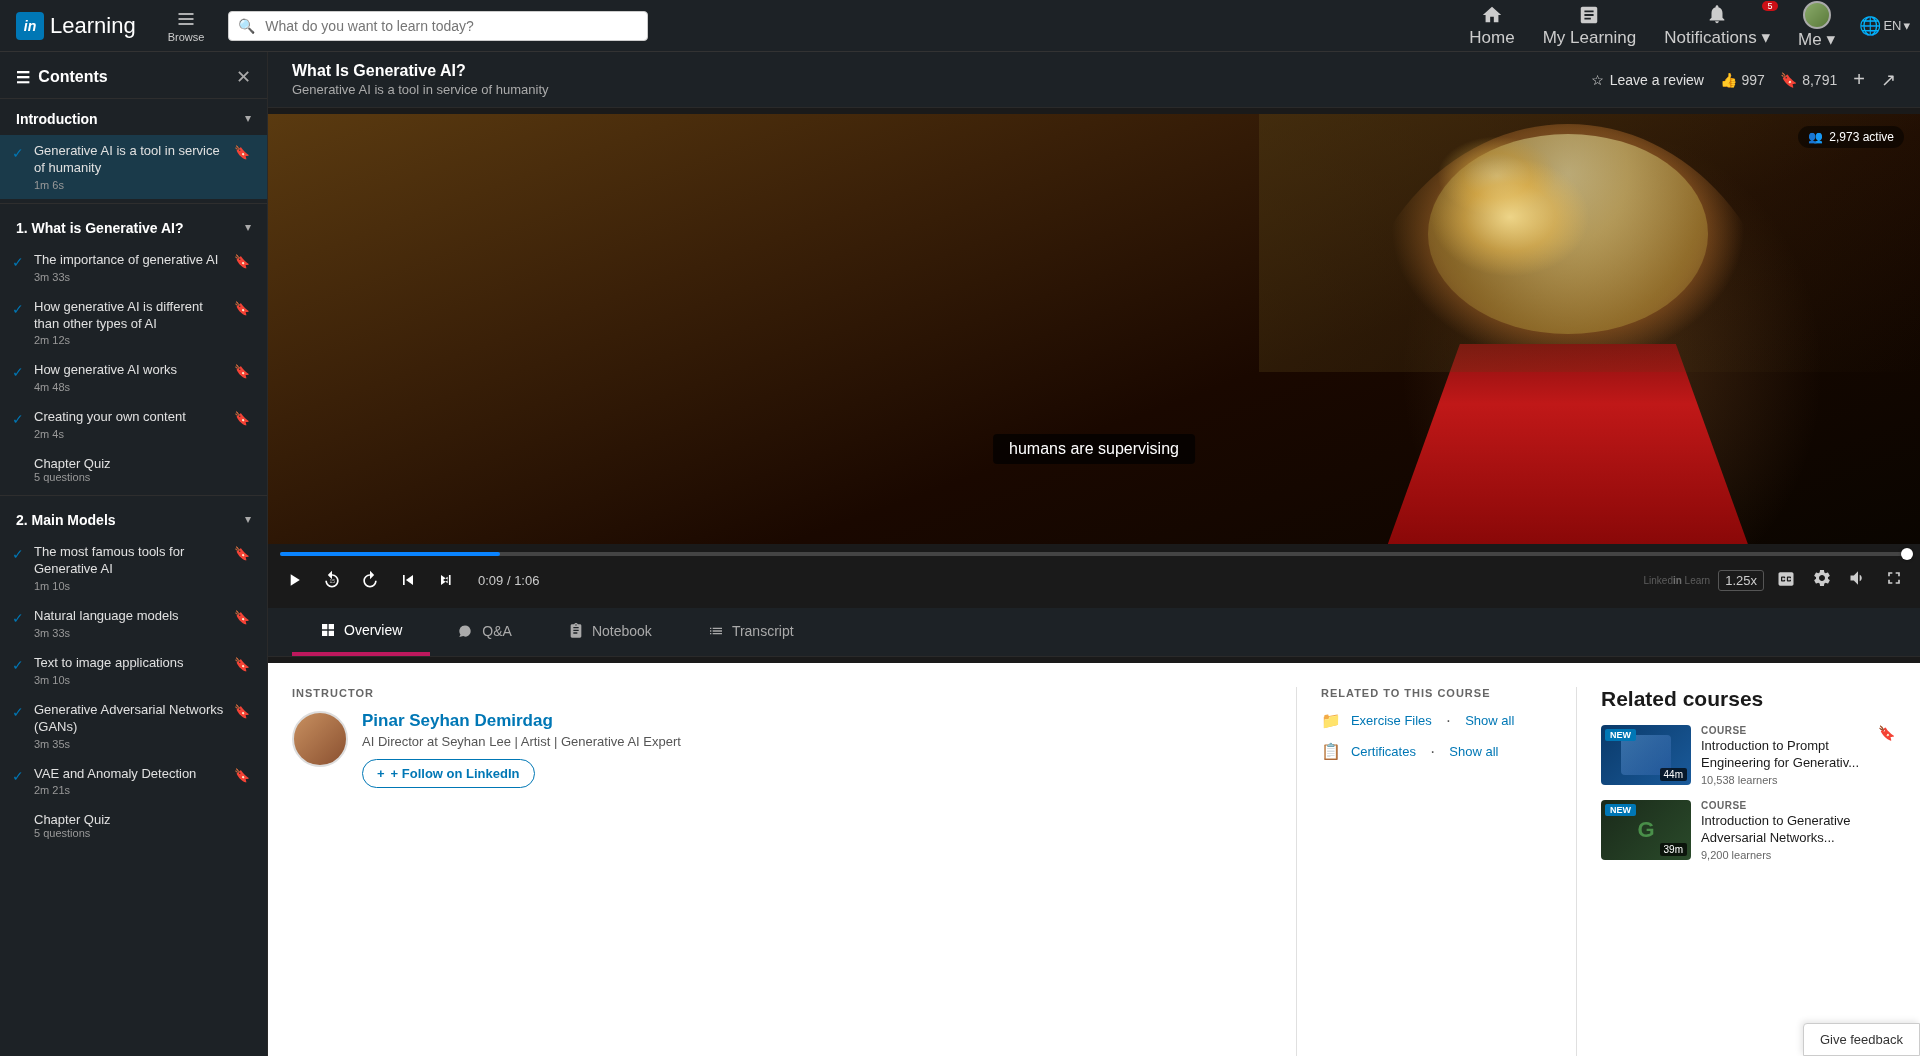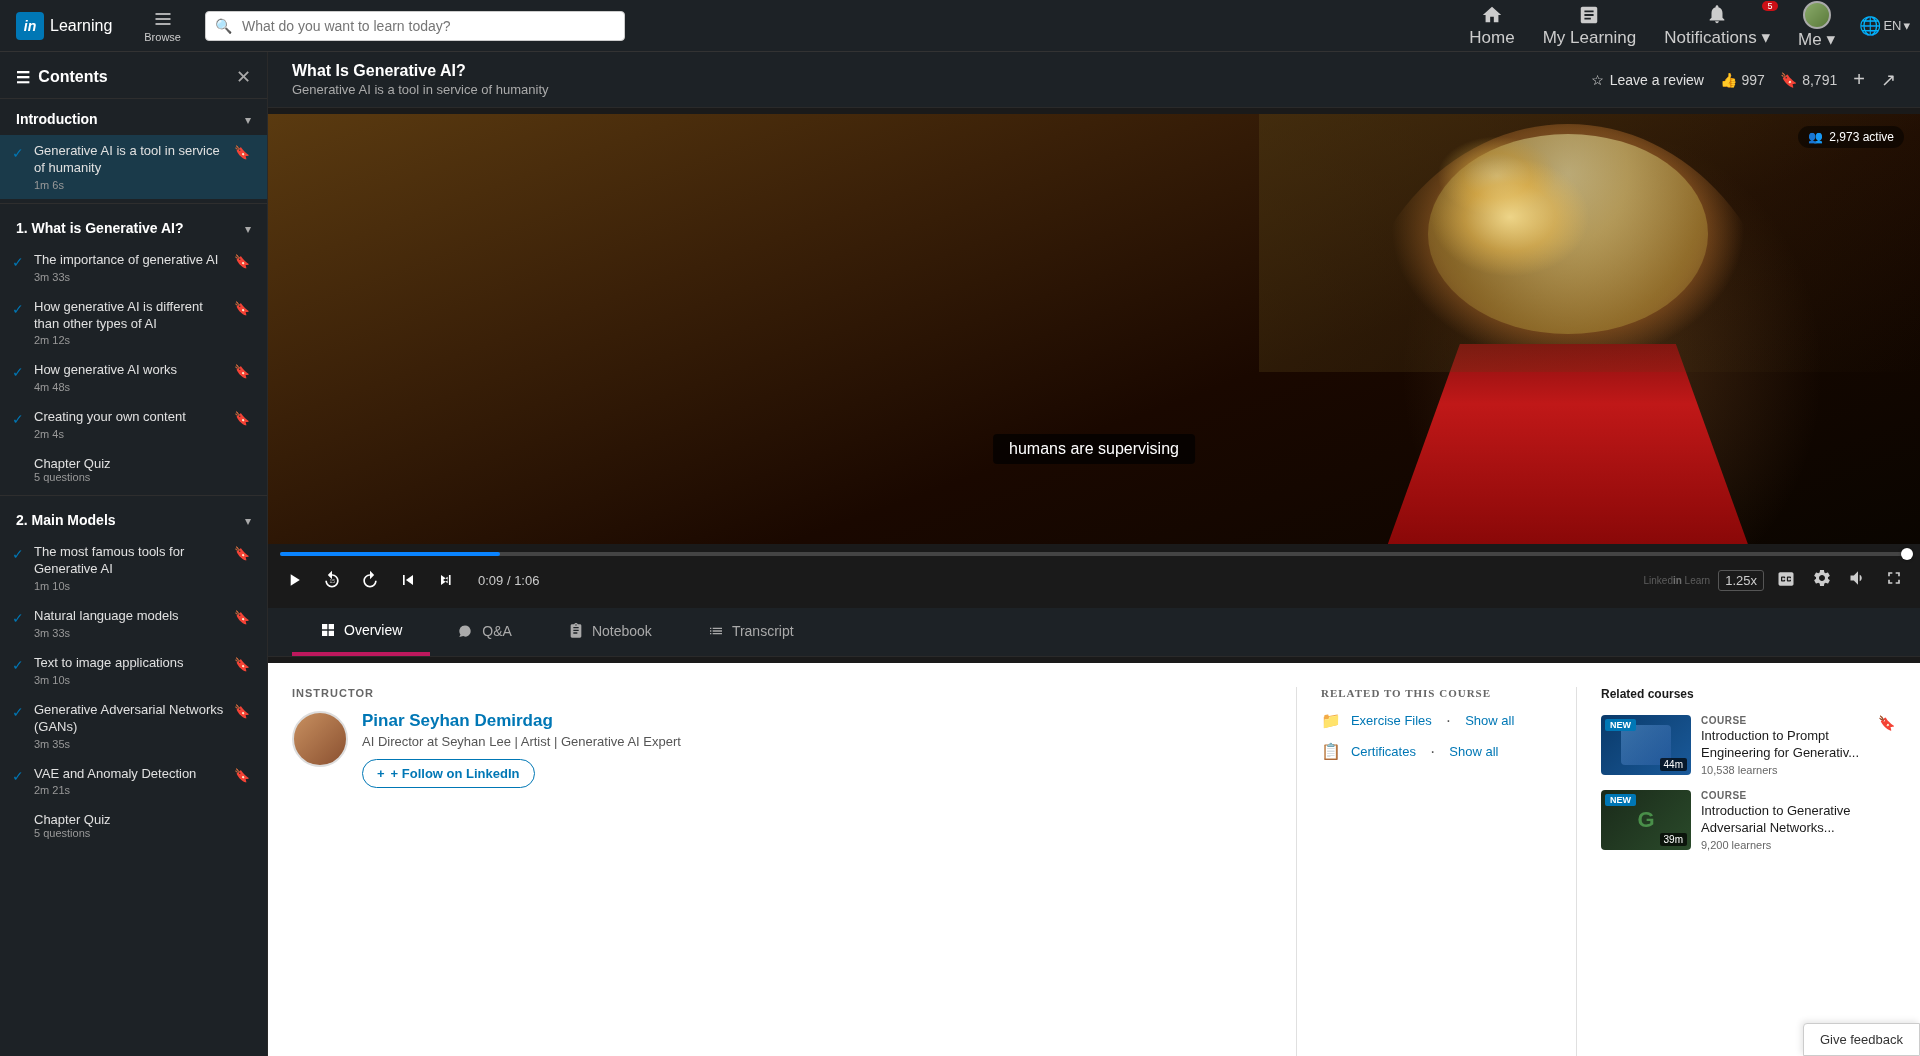--- a/index.html
+++ b/index.html
@@ -6,21 +6,21 @@
     body { font-family: -apple-system, BlinkMacSystemFont, 'Segoe UI', Arial, sans-serif; background: #1a1a1a; color: #fff; overflow: hidden; width: 1920px; height: 1056px; }
 
     
     .topnav {
       position: fixed; top: 0; left: 0; right: 0; height: 52px;
       background: #1d2226; display: flex; align-items: center;
       z-index: 100; border-bottom: 1px solid #333;
     }
     .topnav-logo { display: flex; align-items: center; padding: 0 16px; gap: 6px; }
     .li-box { background: #0077b5; width: 28px; height: 28px; display: flex; align-items: center; justify-content: center; border-radius: 4px; font-weight: 900; font-size: 14px; color: #fff; font-style: italic; }
-    .topnav-brand { color: #fff; font-size: 16px; font-weight: 300; }
+    .topnav-brand { color: #fff; font-size: 22px; font-weight: 300; }
     .topnav-browse { display: flex; flex-direction: column; align-items: center; padding: 0 16px; cursor: pointer; color: #ccc; font-size: 11px; }
     .topnav-browse svg { width: 20px; height: 20px; fill: #ccc; margin-bottom: 2px; }
     .topnav-search { flex: 1; max-width: 420px; margin: 0 8px; }
     .topnav-search input { width: 100%; background: #fff; border: 1px solid #ccc; border-radius: 4px; padding: 6px 12px 6px 36px; font-size: 14px; color: #333; outline: none; }
     .search-wrap { position: relative; }
     .search-wrap .si { position: absolute; left: 10px; top: 50%; transform: translateY(-50%); color: #666; font-size: 14px; }
     .topnav-spacer { flex: 1; }
     .topnav-actions { display: flex; align-items: center; gap: 0; }
     .nav-action { display: flex; flex-direction: column; align-items: center; padding: 0 14px; cursor: pointer; color: #ccc; font-size: 11px; min-width: 60px; }
     .nav-action svg { width: 22px; height: 22px; fill: #ccc; margin-bottom: 2px; }
@@ -36,21 +36,21 @@
     
     .sidebar {
       width: 268px; min-width: 268px; background: #1d2226; height: calc(1056px - 52px);
       overflow-y: auto; border-right: 1px solid #2a2a2a; flex-shrink: 0;
     }
     .sidebar::-webkit-scrollbar { width: 6px; }
     .sidebar::-webkit-scrollbar-thumb { background: #444; border-radius: 3px; }
     .sidebar-header { display: flex; align-items: center; justify-content: space-between; padding: 14px 16px 10px; border-bottom: 1px solid #2e2e2e; }
     .sidebar-title { font-size: 16px; font-weight: 600; display: flex; align-items: center; gap: 8px; }
     .sidebar-close { cursor: pointer; color: #aaa; font-size: 18px; }
-    .section-header { display: flex; align-items: flex-end; justify-content: space-between; padding: 12px 16px 8px; cursor: pointer; }
+    .section-header { display: flex; align-items: flex-start; justify-content: space-between; padding: 12px 16px 8px; cursor: pointer; }
     .section-title { font-size: 14px; font-weight: 600; color: #fff; }
     .chevron { color: #aaa; font-size: 12px; }
     .lesson-item { display: flex; align-items: flex-start; padding: 8px 16px 8px 12px; cursor: pointer; position: relative; gap: 6px; }
     .lesson-item.active { background: #1a3a4a; }
     .check-icon { color: #0077b5; font-size: 14px; margin-top: 2px; flex-shrink: 0; width: 16px; }
     .lesson-text { flex: 1; }
     .lesson-title { font-size: 13px; color: #e0e0e0; line-height: 1.3; }
     .lesson-duration { font-size: 11px; color: #999; margin-top: 2px; }
     .bookmark-icon { color: #888; font-size: 13px; flex-shrink: 0; margin-top: 2px; }
     .quiz-item { padding: 8px 16px 8px 34px; }
@@ -105,29 +105,29 @@
     .section-label { font-size: 11px; font-weight: 700; color: #666; letter-spacing: 1px; text-transform: uppercase; margin-bottom: 12px; }
     .instructor-card { display: flex; align-items: flex-start; gap: 14px; }
     .instructor-avatar { width: 56px; height: 56px; border-radius: 50%; background: linear-gradient(135deg, #c89060, #a06030); flex-shrink: 0; overflow: hidden; display: flex; align-items: center; justify-content: center; }
     .instructor-info {}
     .instructor-name { font-size: 17px; font-weight: 600; color: #0077b5; }
     .instructor-title { font-size: 13px; color: #555; margin: 2px 0 8px; line-height: 1.4; }
     .follow-btn { display: flex; align-items: center; gap: 6px; border: 1px solid #0077b5; color: #0077b5; background: #fff; padding: 6px 14px; border-radius: 20px; font-size: 13px; cursor: pointer; font-weight: 600; }
 
     
     .related-section { width: 280px; border-left: 1px solid #e0e0e0; padding-left: 24px; padding-right: 24px; }
-    .related-title-row { font-size: 11px; font-weight: 700; color: #666; letter-spacing: 1px; text-transform: uppercase; margin-bottom: 12px; font-family: Liberation Serif, serif; }
+    .related-title-row { font-size: 11px; font-weight: 700; color: #666; letter-spacing: 1px; text-transform: uppercase; margin-bottom: 12px; }
     .related-row { display: flex; align-items: center; gap: 10px; margin-bottom: 12px; }
     .related-icon { font-size: 16px; color: #555; }
     .related-link { font-size: 13px; color: #0077b5; text-decoration: none; cursor: pointer; }
     .related-show { font-size: 13px; color: #0077b5; cursor: pointer; }
 
     
     .related-courses-section { width: 320px; border-left: 1px solid #e0e0e0; padding-left: 24px; }
-    .related-courses-title { font-size: 12px; font-weight: 700; color: #1a1a1a; margin-bottom: 14px; }
+    .related-courses-title { font-size: 21px; font-weight: 700; color: #1a1a1a; margin-bottom: 14px; }
     .course-card { display: flex; gap: 10px; margin-bottom: 14px; }
     .course-thumb { width: 90px; height: 60px; background: #1a3a5a; border-radius: 4px; flex-shrink: 0; position: relative; overflow: hidden; display: flex; align-items: center; justify-content: center; }
     .new-badge { position: absolute; top: 4px; left: 4px; background: #0077b5; color: #fff; font-size: 9px; font-weight: 700; padding: 1px 5px; border-radius: 2px; z-index: 1; }
     .course-duration { position: absolute; bottom: 4px; right: 4px; background: rgba(0,0,0,0.7); color: #fff; font-size: 10px; padding: 1px 4px; border-radius: 2px; }
     .course-info { flex: 1; }
     .course-type { font-size: 10px; color: #666; text-transform: uppercase; letter-spacing: 0.5px; font-weight: 600; }
     .course-name { font-size: 13px; color: #1a1a1a; line-height: 1.3; margin: 2px 0; font-weight: 500; }
     .course-learners { font-size: 11px; color: #666; }
     .course-bookmark { color: #aaa; font-size: 14px; cursor: pointer; }
     .course-details-title { font-size: 18px; font-weight: 700; color: #1a1a1a; margin-bottom: 6px; }

